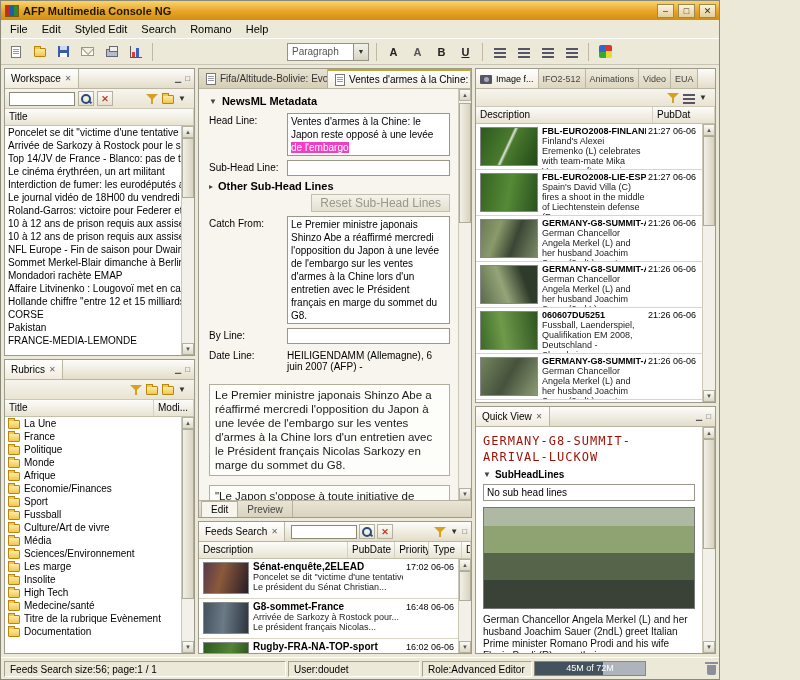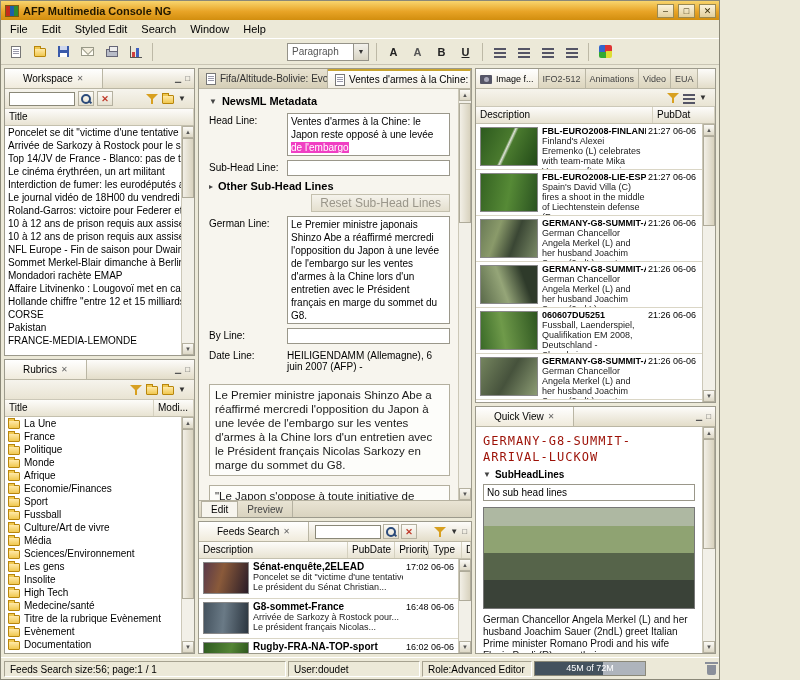--- a/index.html
+++ b/index.html
@@ -65,21 +65,21 @@
 
 .main{flex:1;display:flex;gap:3px;padding:3px;min-height:0}
 .col{display:flex;flex-direction:column;gap:3px;min-width:0;min-height:0}
 .col-left{flex:none;width:191px}
 .col-center{flex:1}
 .col-right{flex:none;width:241px}
 
 
 .panel{display:flex;flex-direction:column;min-height:0;border:1px solid #9C9A8C;background:#F7F5EE;overflow:hidden}
 .tabbar{flex:none;height:20px;display:flex;align-items:stretch;background:linear-gradient(#FDFCFA,#E3DDC9);border-bottom:1px solid #BAB6A4}
-.vtab{display:flex;align-items:center;gap:4px;padding:0 18px;font-size:10px;border-right:1px solid #BAB6A4;
+.vtab{display:flex;align-items:center;gap:4px;padding:0 6px;font-size:10px;border-right:1px solid #BAB6A4;
   background:linear-gradient(#FFFFFF,#F0EBDC);white-space:nowrap}
 .vtab.inactive{background:linear-gradient(#EFEBDD,#DCD5BE);color:#444}
 .vtab .x{font-size:8px;color:#666}
 .vtab.small{padding:0 4px;font-size:9px}
 .ptools{margin-left:auto;display:flex;align-items:center;gap:4px;padding:0 4px}
 .viewtools{flex:none;height:20px;display:flex;align-items:center;gap:3px;padding:0 4px;
   background:linear-gradient(#F6F4ED,#E9E4D3);border-bottom:1px solid #CCC8B8}
 .searchbox{width:66px;height:14px;border:1px solid #8a8878;background:#fff;font-size:10px;padding:0 2px;font-family:inherit}
 .sbtn{width:16px;height:15px;display:flex;align-items:center;justify-content:center;border:1px solid #B5B1A0;background:linear-gradient(#FCFBF8,#E6E1D0)}
 .cols{flex:none;height:17px;display:flex;background:linear-gradient(#FDFCFA,#E8E3D2);border-bottom:1px solid #C4C0AE;font-size:10px}
@@ -185,21 +185,21 @@
     <div class="winbtn">□</div>
     <div class="winbtn">✕</div>
   </div>
 
   <div class="menubar">
 
   <div class="menu-item">File</div>
       <div class="menu-item">Edit</div>
       <div class="menu-item">Styled Edit</div>
       <div class="menu-item">Search</div>
-      <div class="menu-item">Window</div>
+      <div class="menu-item">Romano</div>
       <div class="menu-item">Help</div>
     </div>
 
   <div class="toolbar">
     <div class="tbtn">
         <span class="ic ic-page"></span>
       </div>
     <div class="tbtn">
         <span class="ic ic-folder"></span>
       </div>
@@ -393,21 +393,21 @@
                 <span>Média</span>
               </div>
 
               <div class="trow">
                 <span class="ic ic-folder"></span>
                 <span>Sciences/Environnement</span>
               </div>
 
               <div class="trow">
                 <span class="ic ic-folder"></span>
-                <span>Les gens</span>
+                <span>Les marge</span>
               </div>
 
               <div class="trow">
                 <span class="ic ic-folder"></span>
                 <span>Insolite</span>
               </div>
 
               <div class="trow">
                 <span class="ic ic-folder"></span>
                 <span>High Tech</span>
@@ -416,24 +416,20 @@
               <div class="trow">
                 <span class="ic ic-folder"></span>
                 <span>Medecine/santé</span>
               </div>
 
               <div class="trow">
                 <span class="ic ic-folder"></span>
                 <span>Titre de la rubrique Evènement</span>
               </div>
 
-              <div class="trow">
-                <span class="ic ic-folder"></span>
-                <span>Evènement</span>
-              </div>
 
               <div class="trow">
                 <span class="ic ic-folder"></span>
                 <span>Documentation</span>
               </div>
             </div>
           <div class="vscroll">
             <div class="sb-btn">▲</div>
             <div class="sb-track">
                 <div class="sb-thumb" style="top:0;height:170px"></div>
@@ -480,21 +476,21 @@
             <div class="sect-head" style="margin:2px 0 2px">
               <span class="tw">▸</span>
               <b>Other Sub-Head Lines</b>
             </div>
 
             <div class="reset-row">
               <div class="btn-disabled">Reset Sub-Head Lines</div>
             </div>
 
             <div class="frow">
-              <label>German Line:</label>
+              <label>Catch From:</label>
               <div class="field multi h58">Le Premier ministre japonais Shinzo Abe a réaffirmé mercredi l'opposition du Japon à une levée de l'embargo sur les ventes d'armes à la Chine lors d'un entretien avec le Président français en marge du sommet du G8.</div>
             </div>
 
             <div class="frow">
               <label>By Line:</label>
               <input class="field" value="" style="">
             </div>
 
             <div class="frow" style="margin-bottom:12px">
               <label>Date Line:</label>

